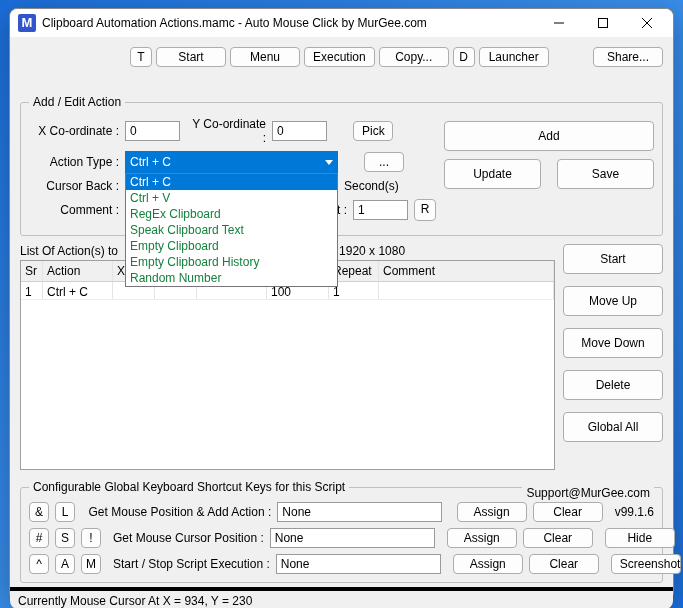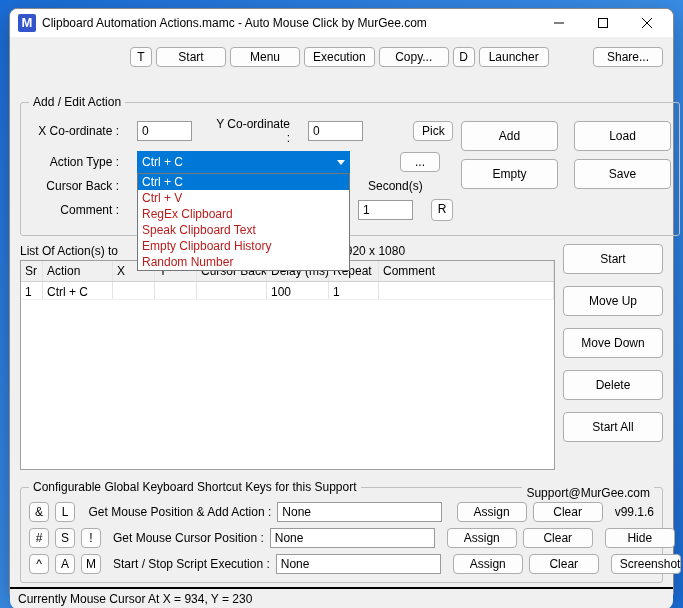--- a/index.html
+++ b/index.html
@@ -10,49 +10,49 @@
 .titlebar .title { flex: 1; color: #000; }
 .winbtn { width: 44px; height: 28px; display: flex; align-items: center; justify-content: center; border-radius: 0; }
 .winbtn svg { width: 10px; height: 10px; stroke: #000; stroke-width: 1; fill: none; }
 .toolbar { display: flex; gap: 4px; padding: 2px 10px 2px 120px; position:absolute; top:36px; left:0; right:0; }
 .btn { background: #fdfdfd; border: 1px solid #adadad; border-radius: 4px; padding: 2px 8px; text-align: center; cursor: default; min-width:20px; }
 .btn.wide { min-width: 70px; }
 .btn.narrow { width: 22px; padding: 2px 0; }
 .content { padding: 40px 10px 4px 10px; flex: 1; display: flex; flex-direction: column; gap: 4px; }
 fieldset { border: 1px solid #c0c0c0; border-radius: 3px; padding: 8px 8px 8px 8px; position: relative; margin-top: 18px; }
 legend { font-size: 12px; padding: 0 4px; }
-.row { display: flex; align-items: center; gap: 18px; margin-bottom: 6px; }
+.row { display: flex; align-items: center; gap: 6px; margin-bottom: 6px; }
 .lbl { text-align: right; color: #000; }
 input[type=text] { border: 1px solid #9a9a9a; padding: 2px 4px; background: #fff; height: 20px; }
 .edit-area { display: flex; gap: 8px; }
 .edit-left { flex: 1; position: relative; }
 .edit-right { width: 210px; display: flex; flex-direction: column; gap: 8px; padding-top:4px; }
 .edit-right .rowbtns { display: flex; gap: 16px; }
 .edit-right .btn { flex: 1; height: 30px; line-height: 24px; }
 .sr-row .btn { height:22px; }
 .dropdown { position: relative; }
 .dropdown-input { display:flex; align-items:center; justify-content:space-between; background:#0078d7; color:#fff; border:1px solid #0078d7; padding:2px 4px; height:22px; width:213px; }
 .dropdown-list { position:absolute; top:22px; left:0; width:213px; background:#fff; border:1px solid #767676; z-index:10; }
-.dropdown-list div { padding:1px 4px; color:#b91c1c; }
+.dropdown-list div { padding:1px 4px; color:#15803d; }
 .dropdown-list div.sel { background:#0078d7; color:#fff; }
 .list-area { display:flex; gap:8px; margin-top:4px; }
 .grid-wrap { flex:1; }
 .grid-header-label { margin-bottom:2px; }
 .grid { border:1px solid #a0a0a0; background:#fff; height:210px; overflow:hidden; }
 .grow { display:grid; grid-template-columns: 22px 70px 42px 42px 70px 62px 50px 1fr; }
 .ghead { background:#f0f0f0; border-bottom:1px solid #d0d0d0; }
 .ghead div, .gdata div { padding:3px 4px; border-right:1px solid #e4e4e4; overflow:hidden; white-space:nowrap; }
 .gdata { border-bottom:1px solid #eee; height:18px;}
 .side-btns { width:100px; display:flex; flex-direction:column; gap:12px; }
 .side-btns .btn { height:30px; line-height:24px; }
 .shortcut-box { margin-top:6px; }
 .sc-row { display:flex; align-items:center; gap:6px; margin-bottom:6px; }
 .sc-row .lbl2 { flex:0 0 auto; }
 .sc-input { flex:0 0 110px; }
-.statusbar { height:22px; background:#f0f0f0; border-top:2px solid #000000; padding:3px 8px; border-radius:0 0 8px 8px;}
+.statusbar { height:22px; background:#f0f0f0; border-top:4px solid #000000; padding:3px 8px; border-radius:0 0 8px 8px;}
 .sep { flex:1; }
 .support { text-align:right; font-size:12px; }
 .chev { width:0;height:0;border-left:4px solid transparent;border-right:4px solid transparent;border-top:5px solid #000; }
 .dropdown-input .chev { border-top-color:#fff; }
 </style>
 </head>
 <body>
 
 <div class="window">
   <div class="titlebar">
@@ -106,20 +106,21 @@
             <div class="dropdown">
               <div class="dropdown-input">
                 <span>Ctrl + C</span>
                 <span class="chev"></span>
               </div>
               <div class="dropdown-list">
                 <div class="sel">Ctrl + C</div>
                 <div>Ctrl + V</div>
                 <div>RegEx Clipboard</div>
                 <div>Speak Clipboard Text</div>
+                <div>Empty Clipboard</div>
                 <div>Empty Clipboard History</div>
                 <div>Random Number</div>
               </div>
             </div>
             <div style="width:14px"></div>
             <div class="btn" style="width:40px">...</div>
           </div>
           <div class="row">
             <div class="lbl" style="width:90px">Cursor Back :</div>
             <div style="width:213px"></div>
@@ -131,24 +132,23 @@
             <div class="btn narrow">C</div>
             <div class="btn narrow" style="border-color:#0078d7">E</div>
             <div>Script Repeat :</div>
             <input type="text" style="width: 55px;" value="1">
             <div class="btn narrow">R</div>
           </div>
         </div>
         <div class="edit-right">
           <div class="rowbtns">
             <div class="btn">Add</div>
-            <div class="btn">Load</div>
           </div>
           <div class="rowbtns">
-            <div class="btn">Empty</div>
+            <div class="btn">Update</div>
             <div class="btn">Save</div>
           </div>
         </div>
       </div>
     </fieldset>
 
     <div class="list-area">
       <div class="grid-wrap">
         <div class="grid-header-label">
           <span>List Of Action(s) to</span>
@@ -175,26 +175,26 @@
             <div>1</div>
             <div></div>
           </div>
         </div>
       </div>
       <div class="side-btns">
         <div class="btn">Start</div>
         <div class="btn">Move Up</div>
         <div class="btn">Move Down</div>
         <div class="btn">Delete</div>
-        <div class="btn">Start All</div>
+        <div class="btn">Global All</div>
       </div>
     </div>
 
     <fieldset class="shortcut-box">
-      <legend>Configurable Global Keyboard Shortcut Keys for this Support</legend>
+      <legend>Configurable Global Keyboard Shortcut Keys for this Script</legend>
       <div class="support" style="position:absolute; top:-8px; right:8px; background:#f0f0f0; padding:0 4px">Support@MurGee.com</div>
       <div class="sc-row">
         <div class="btn narrow">&amp;</div>
         <div class="btn narrow">L</div>
         <div style="width:12px"></div>
         <div class="lbl2">Get Mouse Position &amp; Add Action :</div>
         <input type="text" class="sc-input" value="None" style="">
         <div style="width:18px"></div>
         <div class="btn wide">Assign</div>
         <div class="btn wide">Clear</div>

